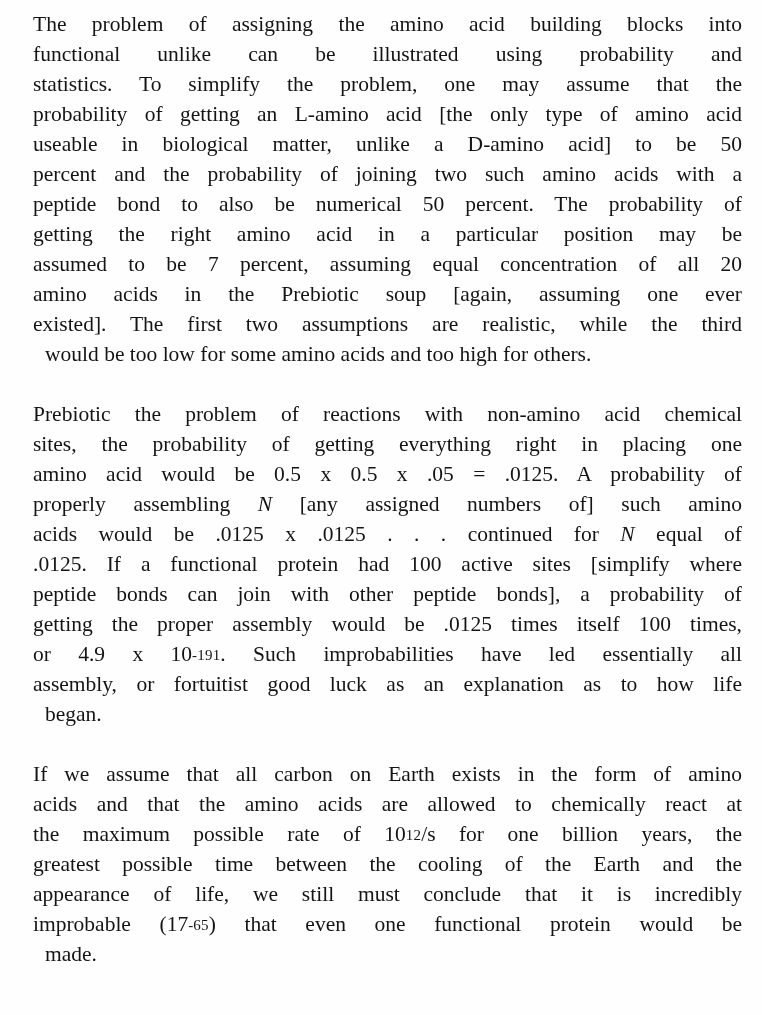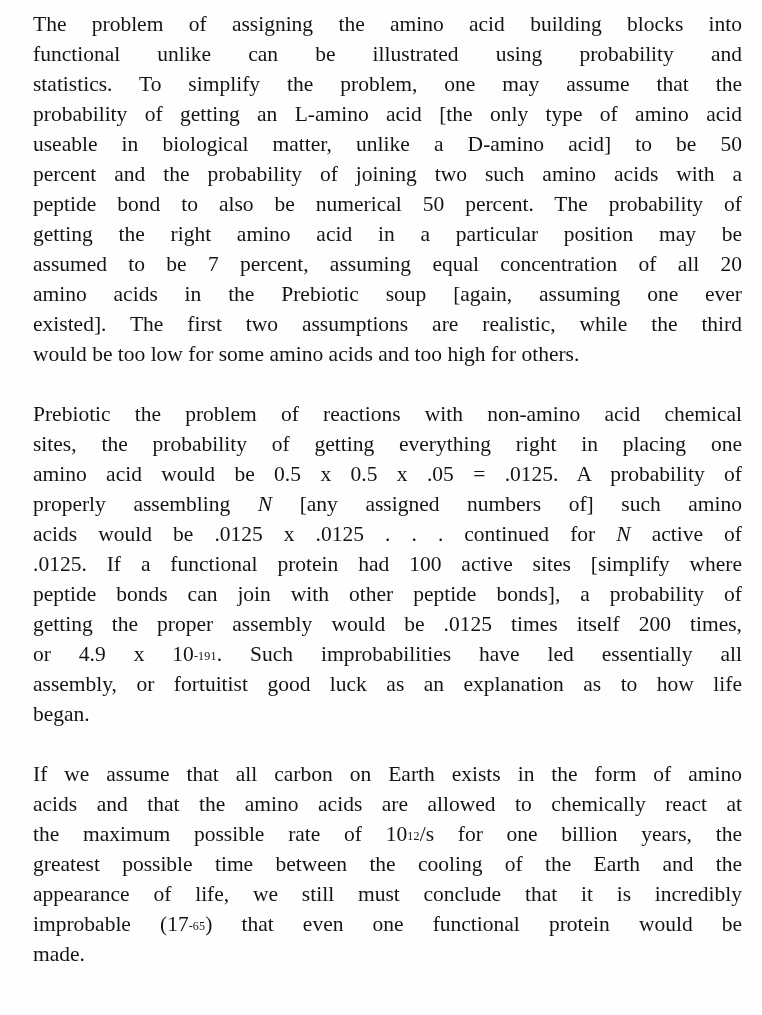--- a/index.html
+++ b/index.html
@@ -23,26 +23,27 @@
   .para {
     margin: 0 0 30px 0;
   }
   .line {
     text-align: justify;
     text-align-last: justify;
     height: 30px;
   }
   .line.last {
     text-align-last: left;
+    margin-left: 12px;
   }
   .run-italic {
     font-style: italic;
   }
   .run-exp {
-    font-size: 12px;
+    font-size: 15px;
     vertical-align: 1px;
     letter-spacing: 0.2px;
   }
 </style>
 </head>
 <body>
 
 <div class="page">
   <div>
       <div class="para">
@@ -57,24 +58,24 @@
         <div class="line"><span class="run">assumed to be 7 percent, assuming equal concentration of all 20</span></div>
         <div class="line"><span class="run">amino acids in the Prebiotic soup [again, assuming one ever</span></div>
         <div class="line"><span class="run">existed].  The first two assumptions are realistic, while the third</span></div>
         <div class="line last"><span class="run">would be too low for some amino acids and too high for others.</span></div>
       </div>
       <div class="para">
         <div class="line"><span class="run">Prebiotic the problem of reactions with non-amino acid chemical</span></div>
         <div class="line"><span class="run">sites, the probability of getting everything right in placing one</span></div>
         <div class="line"><span class="run">amino acid would be 0.5 x 0.5 x .05 = .0125.  A probability of</span></div>
         <div class="line"><span class="run">properly assembling </span><span class="run-italic">N</span><span class="run"> [any assigned numbers of] such amino</span></div>
-        <div class="line"><span class="run">acids would be .0125 x .0125 . . . continued for </span><span class="run-italic">N</span><span class="run"> active of</span></div>
+        <div class="line"><span class="run">acids would be .0125 x .0125 . . . continued for </span><span class="run-italic">N</span><span class="run"> equal of</span></div>
         <div class="line"><span class="run">.0125.  If a functional protein had 100 active sites [simplify where</span></div>
         <div class="line"><span class="run">peptide bonds can join with other peptide bonds], a probability of</span></div>
-        <div class="line"><span class="run">getting the proper assembly would be .0125 times itself 200 times,</span></div>
+        <div class="line"><span class="run">getting the proper assembly would be .0125 times itself 100 times,</span></div>
         <div class="line"><span class="run">or 4.9 x 10</span><span class="run-exp">-191</span><span class="run">.  Such improbabilities have led essentially all</span></div>
         <div class="line"><span class="run">assembly, or fortuitist good luck as an explanation as to how life</span></div>
         <div class="line last"><span class="run">began.</span></div>
       </div>
       <div class="para">
         <div class="line"><span class="run">If we assume that all carbon on Earth exists in the form of amino</span></div>
         <div class="line"><span class="run">acids and that the amino acids are allowed to chemically react at</span></div>
         <div class="line"><span class="run">the maximum possible rate of 10</span><span class="run-exp">12</span><span class="run">/s for one billion years, the</span></div>
         <div class="line"><span class="run">greatest possible time between the cooling of the Earth and the</span></div>
         <div class="line"><span class="run">appearance of life, we still must conclude that it is incredibly</span></div>

